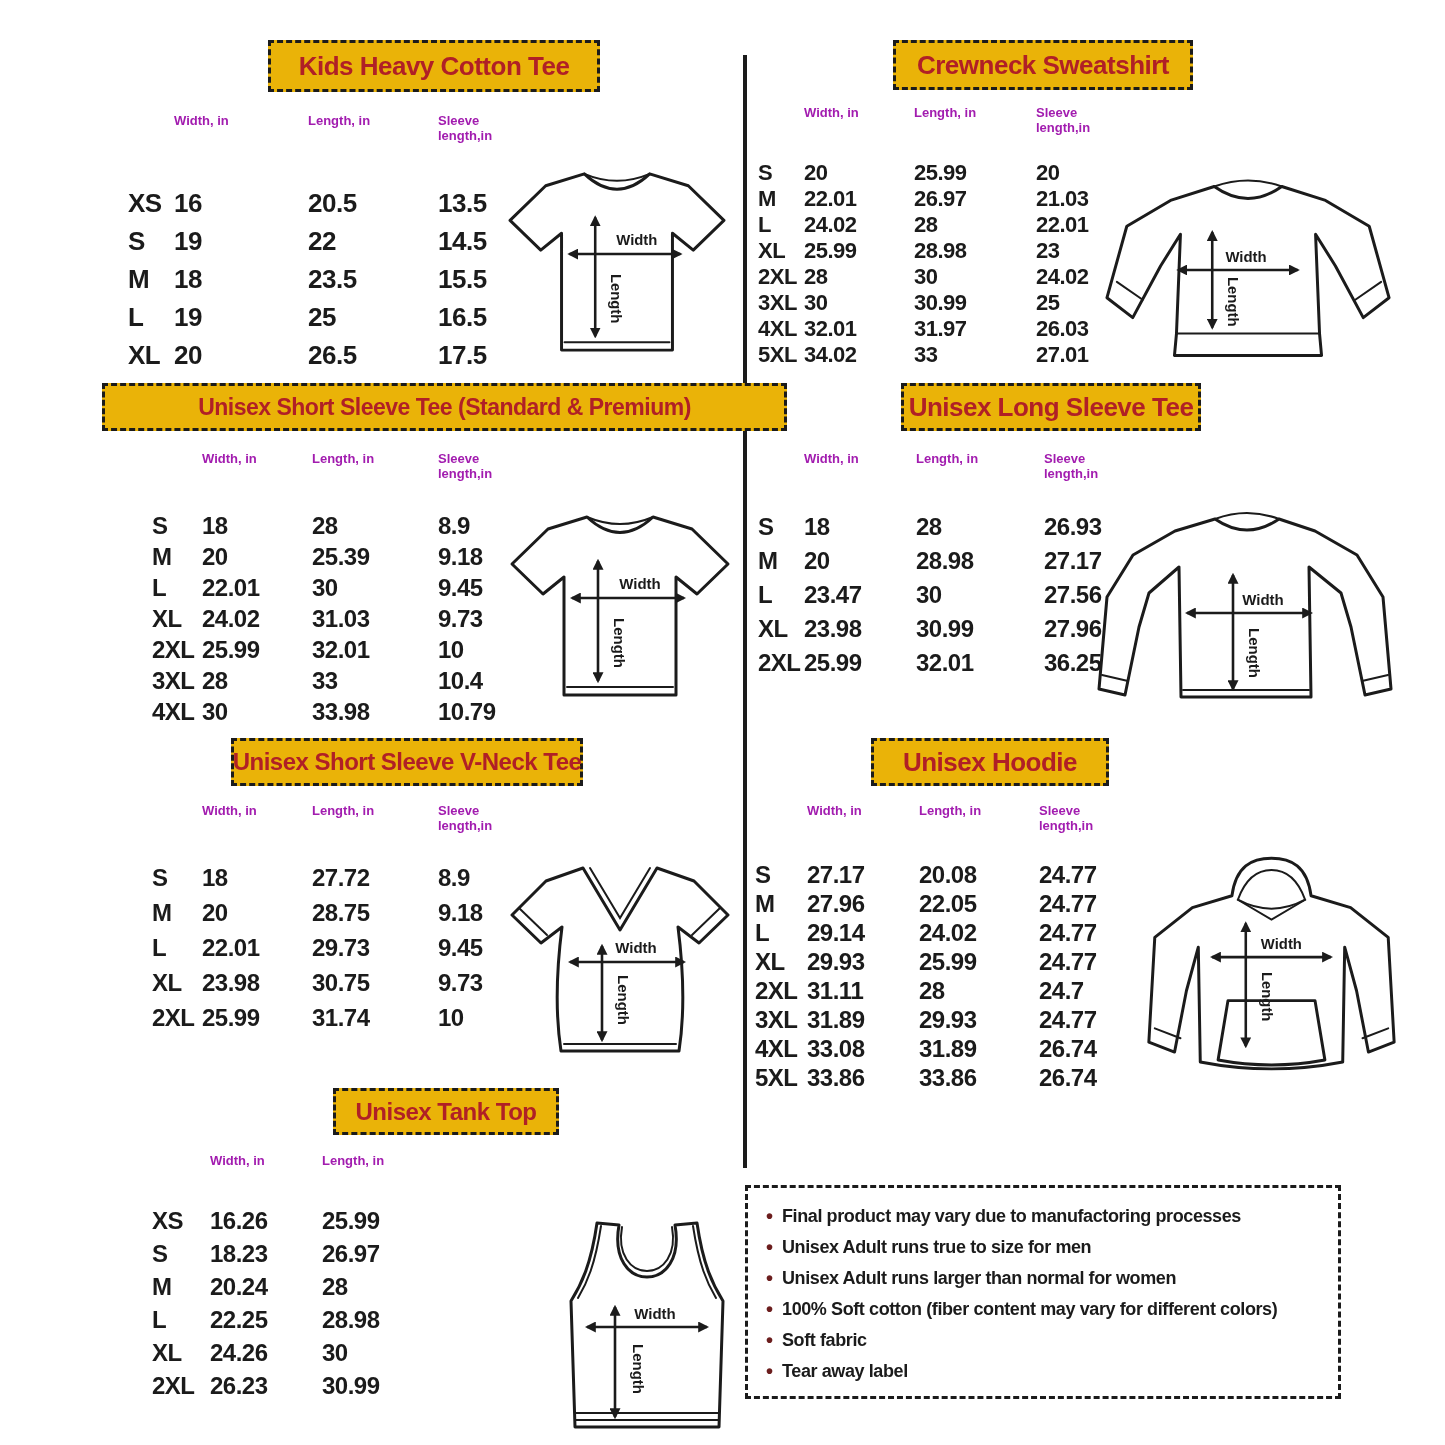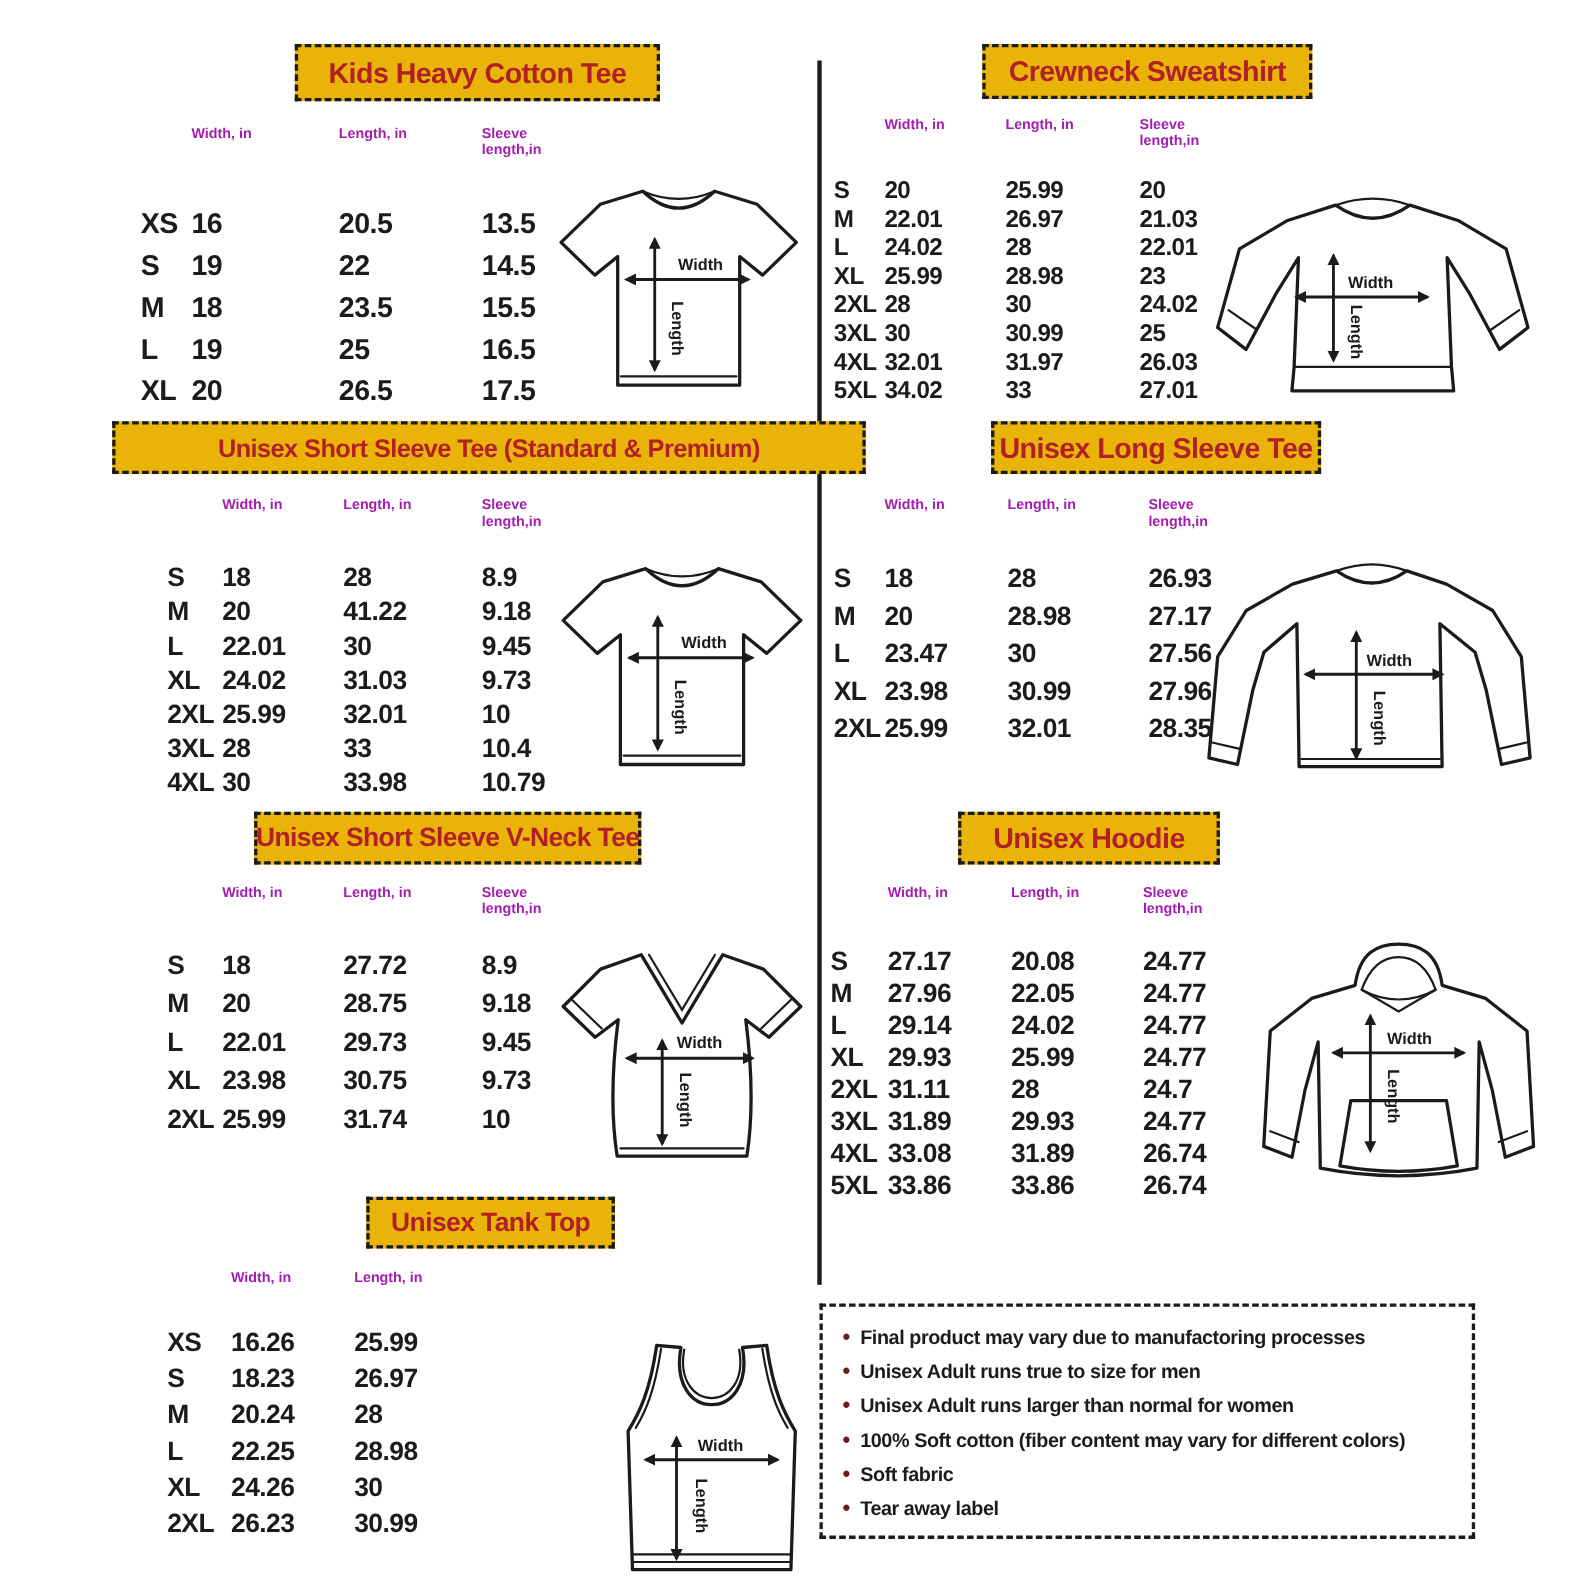--- a/index.html
+++ b/index.html
@@ -126,21 +126,21 @@
     <div class="hcell"></div>
     <div class="hcell">Width, in</div>
     <div class="hcell">Length, in</div>
     <div class="hcell">Sleeve length,in</div>
     <div class="scell">S</div>
     <div class="vcell">18</div>
     <div class="vcell">28</div>
     <div class="vcell">8.9</div>
     <div class="scell">M</div>
     <div class="vcell">20</div>
-    <div class="vcell">41.22</div>
+    <div class="vcell">25.39</div>
     <div class="vcell">9.18</div>
     <div class="scell">L</div>
     <div class="vcell">22.01</div>
     <div class="vcell">30</div>
     <div class="vcell">9.45</div>
     <div class="scell">XL</div>
     <div class="vcell">24.02</div>
     <div class="vcell">31.03</div>
     <div class="vcell">9.73</div>
     <div class="scell">2XL</div>
@@ -184,21 +184,21 @@
     <div class="vcell">23.47</div>
     <div class="vcell">30</div>
     <div class="vcell">27.56</div>
     <div class="scell">XL</div>
     <div class="vcell">23.98</div>
     <div class="vcell">30.99</div>
     <div class="vcell">27.96</div>
     <div class="scell">2XL</div>
     <div class="vcell">25.99</div>
     <div class="vcell">32.01</div>
-    <div class="vcell">28.35</div>
+    <div class="vcell">36.25</div>
   </div>
 <svg class="garment abs" style="left:1085px;top:492px" width="320" height="222" viewBox="0 0 320 196">
   <path class="g" d="M130,14 L90,26 L48,50 L22,92 L14,184 L40,190 L54,122 L64,88 L94,62 L96,192 L226,192 L224,62 L256,88 L266,122 L280,190 L306,184 L298,92 L272,50 L230,26 L194,14 Q162,36 130,14 Z"></path>
   <path class="thin" d="M130,14 Q162,2 194,14"></path>
   <line class="thin" x1="98" y1="185" x2="224" y2="185"></line>
   <line class="thin" x1="17" y1="170" x2="43" y2="176"></line>
   <line class="thin" x1="277" y1="176" x2="303" y2="170"></line>
   <line class="arrow" x1="148" y1="70" x2="148" y2="184" marker-start="url(#ah)" marker-end="url(#ah)"></line>
   <line class="arrow" x1="102" y1="108" x2="226" y2="108" marker-start="url(#ah)" marker-end="url(#ah)"></line>
   <text x="178" y="100" text-anchor="middle">Width</text>

